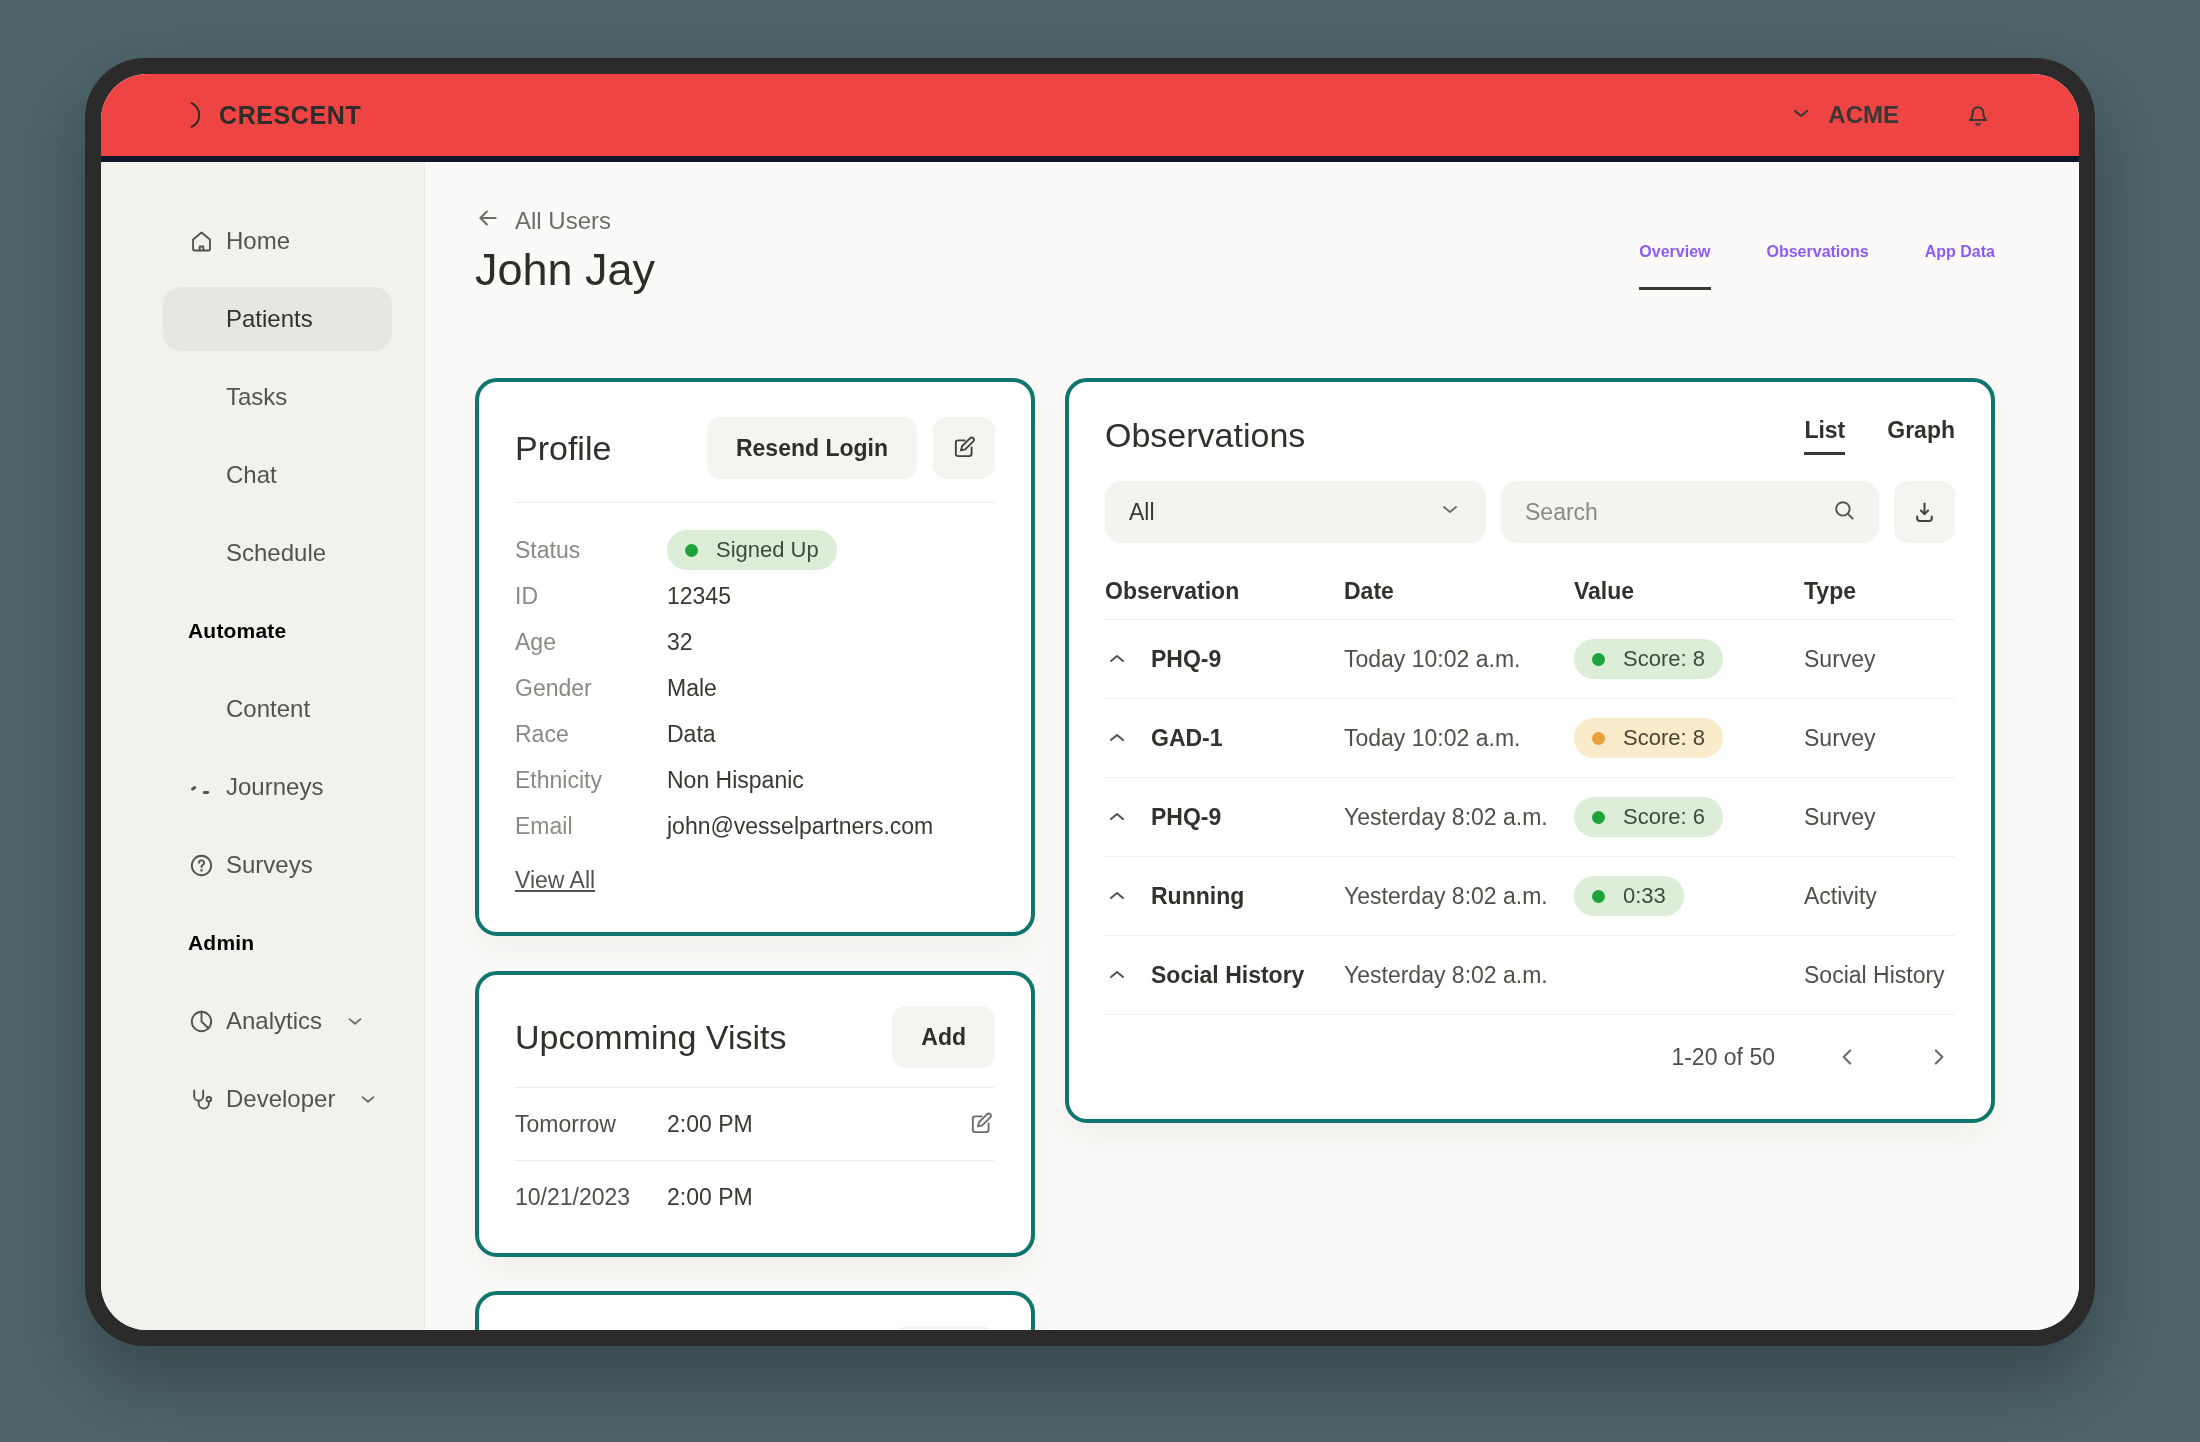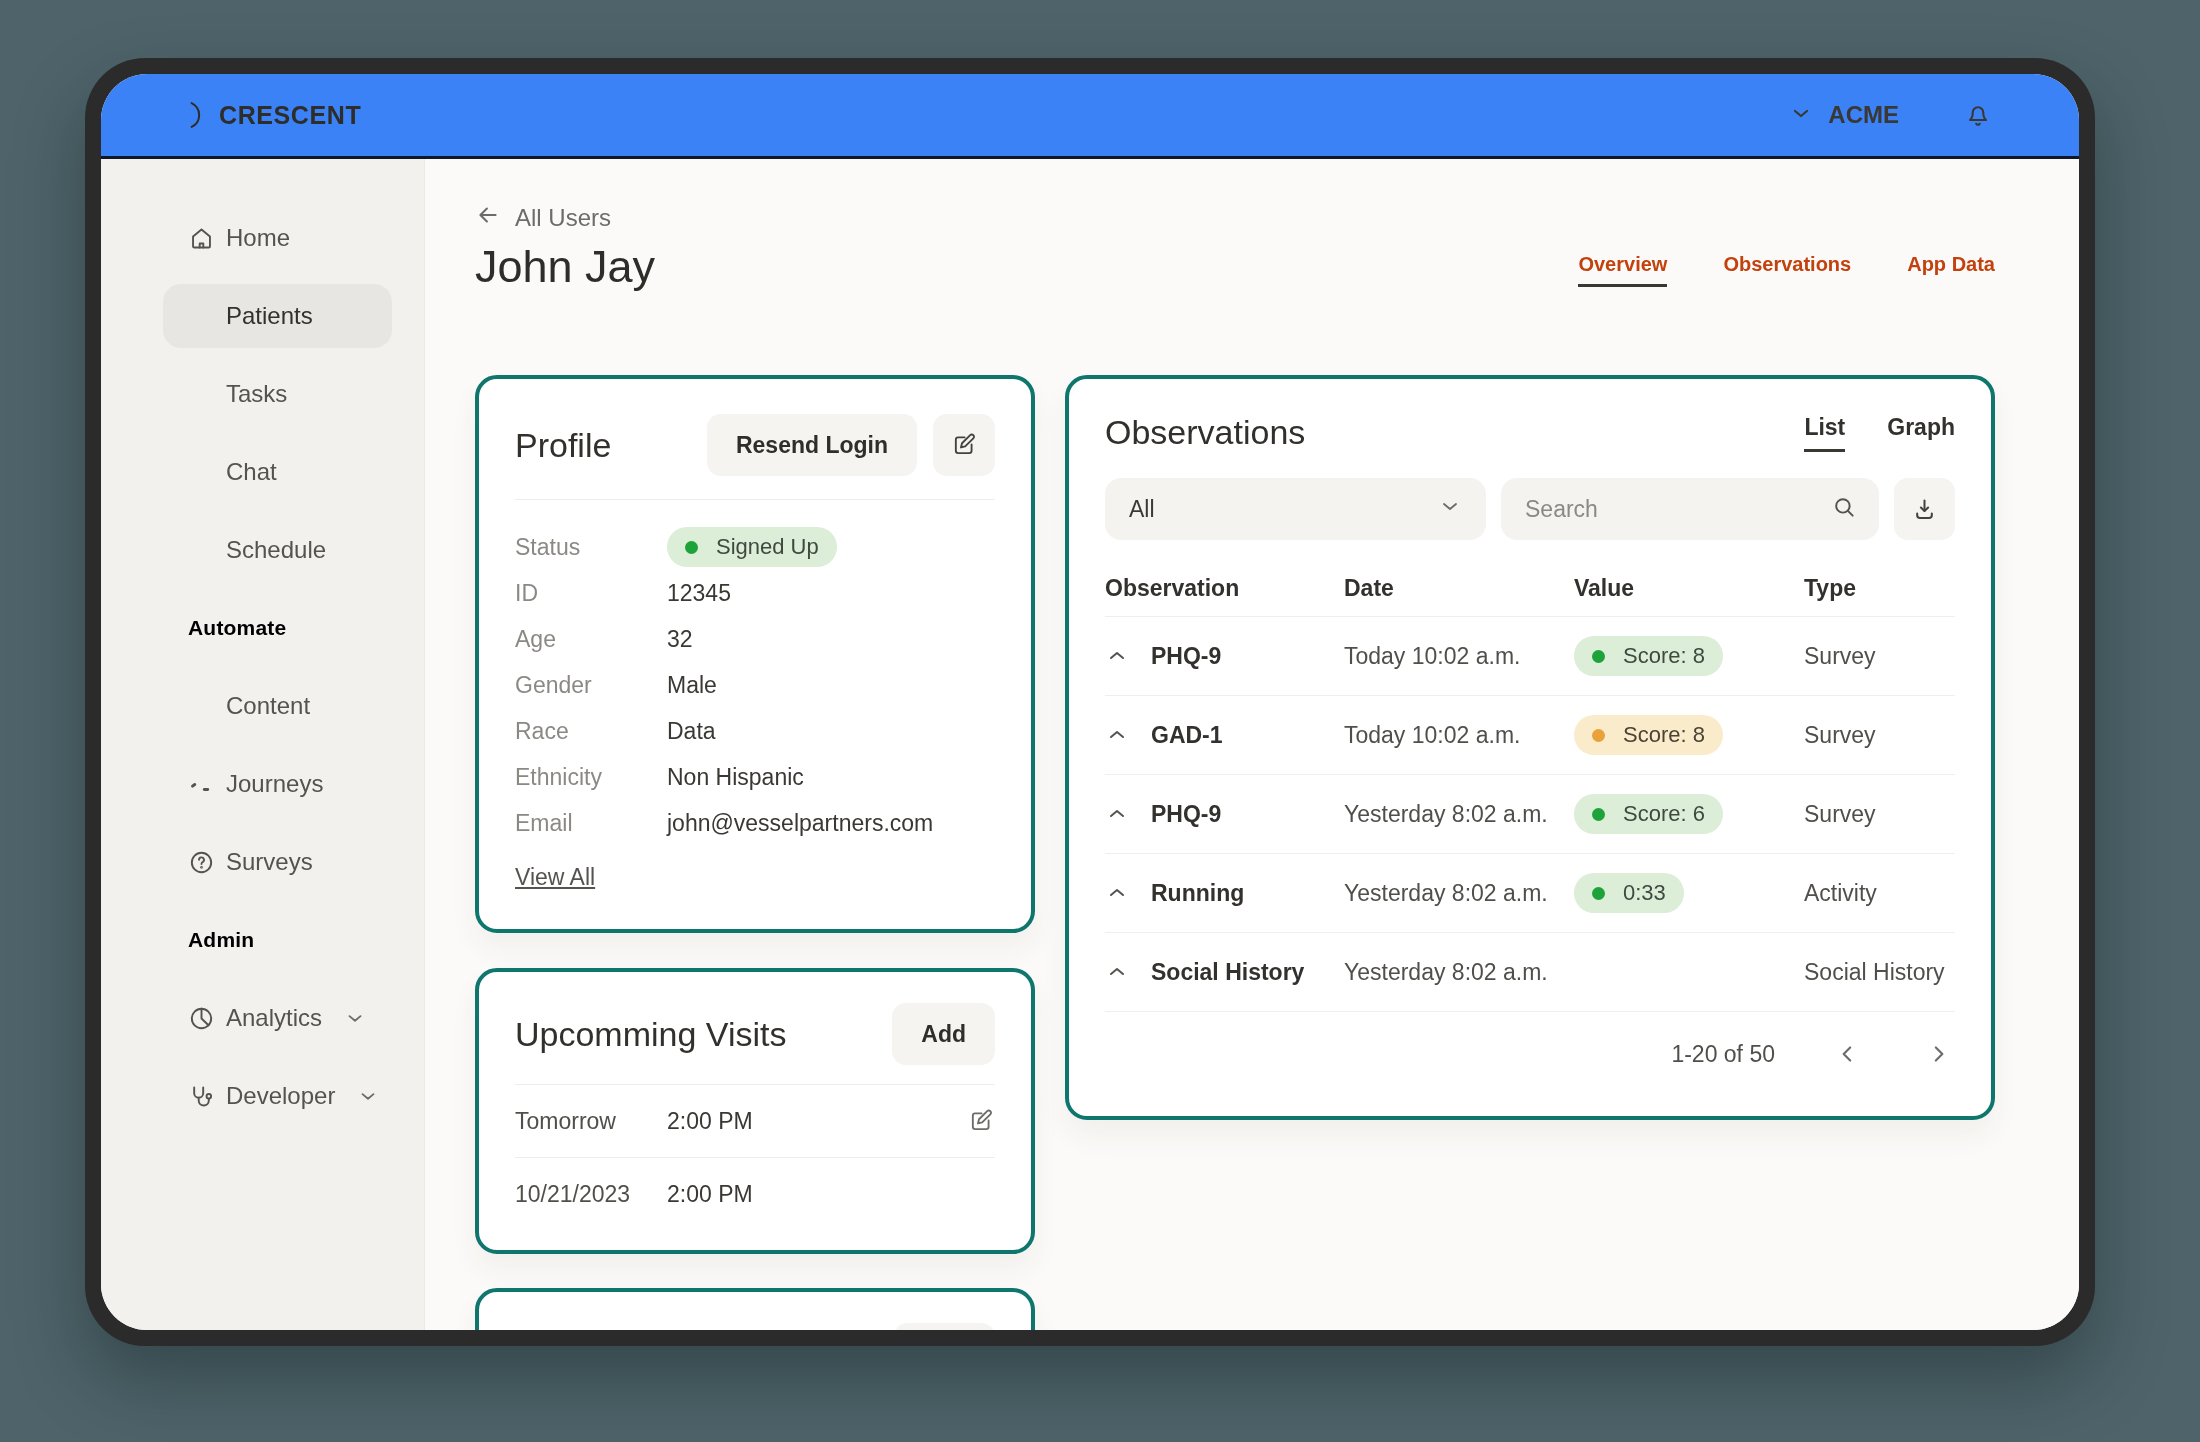--- a/index.html
+++ b/index.html
@@ -14,21 +14,21 @@
     background:#2b2b2b;border-radius:60px;padding:16px;box-sizing:border-box;
     box-shadow:0 34px 70px rgba(10,20,22,.35);
   }
   .window{
     width:100%;height:100%;background:#ffffff;border-radius:46px;
     overflow:hidden;position:relative;display:flex;flex-direction:column;
   }
   
   .topbar{
     flex:0 0 82px;display:flex;align-items:center;justify-content:space-between;
-    padding:0 86px 0 80px;background:#3b82f6;border-bottom:3px solid #0f172a;
+    padding:0 86px 0 80px;background:#ef4444;border-bottom:6px solid #0f172a;
   }
   .brand{display:flex;align-items:center;gap:8px}
   .brand svg{display:block}
   .brand-name{font-size:25px;font-weight:bold;letter-spacing:.6px;color:#2e2d29}
   .top-right{display:flex;align-items:center}
   .org{display:flex;align-items:center;gap:15px;cursor:pointer;color:#3a3834}
   .org-name{font-size:24px;font-weight:bold;color:#3a3834}
   .bell{margin-left:64px;color:#3a3834;cursor:pointer;display:flex}
   
   .body-row{flex:1;display:flex;min-height:0}
@@ -51,21 +51,21 @@
     font-size:21px;font-weight:bold;color:#000000;letter-spacing:.2px;
   }
   .nav-chevron{margin-left:22px;color:#6e6c68;display:flex}
   
   .main{flex:1;background:#fbfaf8;padding:44px 0 0 50px;box-sizing:border-box;overflow:hidden}
   .content{width:1520px}
   .back-row{display:flex;align-items:center;gap:14px;height:30px;color:#6e6c68;font-size:24px;cursor:pointer}
   .head-row{display:flex;justify-content:space-between;align-items:flex-end;margin-top:8px;height:52px}
   .page-title{font-size:45px;font-weight:500;color:#2e2d29;line-height:52px}
   .tabs{display:flex;gap:56px;padding-bottom:6px}
-  .tab{font-size:20px;font-weight:bold;color:#c2410c;cursor:pointer;padding-bottom:8px;border-bottom:3px solid transparent}
+  .tab{font-size:16px;font-weight:bold;color:#8b5cf6;cursor:pointer;padding-bottom:26px;border-bottom:3px solid transparent}
   .tab.active{border-bottom-color:#3a3833}
   .cols{display:flex;gap:30px;margin-top:82px;align-items:flex-start}
   .left-col{width:560px;display:flex;flex-direction:column}
   .right-col{width:930px}
   .card{
     background:#fff;border:4px solid #0f766e;border-radius:22px;
     box-shadow:0 16px 28px rgba(60,55,45,.05);box-sizing:border-box;
   }
   .card-head{display:flex;align-items:center;justify-content:space-between}
   .card-title{font-size:34px;color:#32302c}

